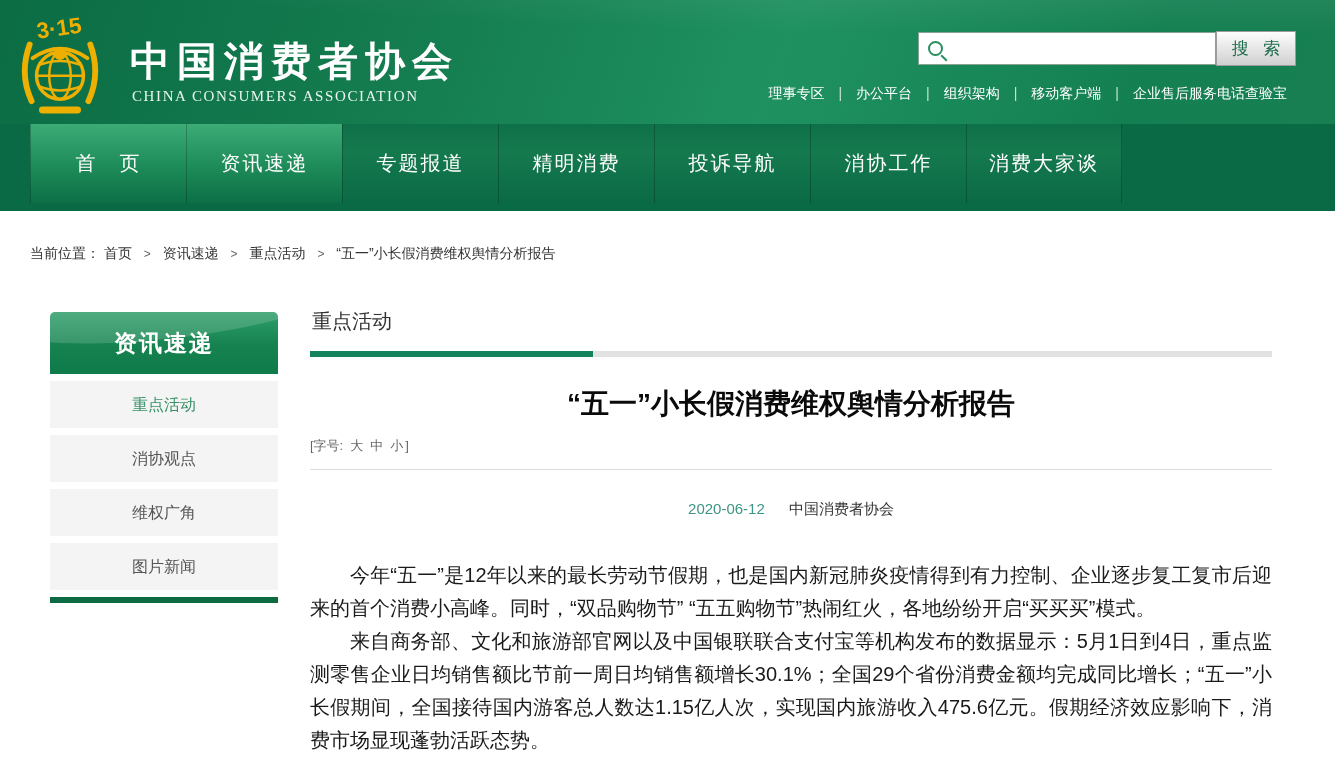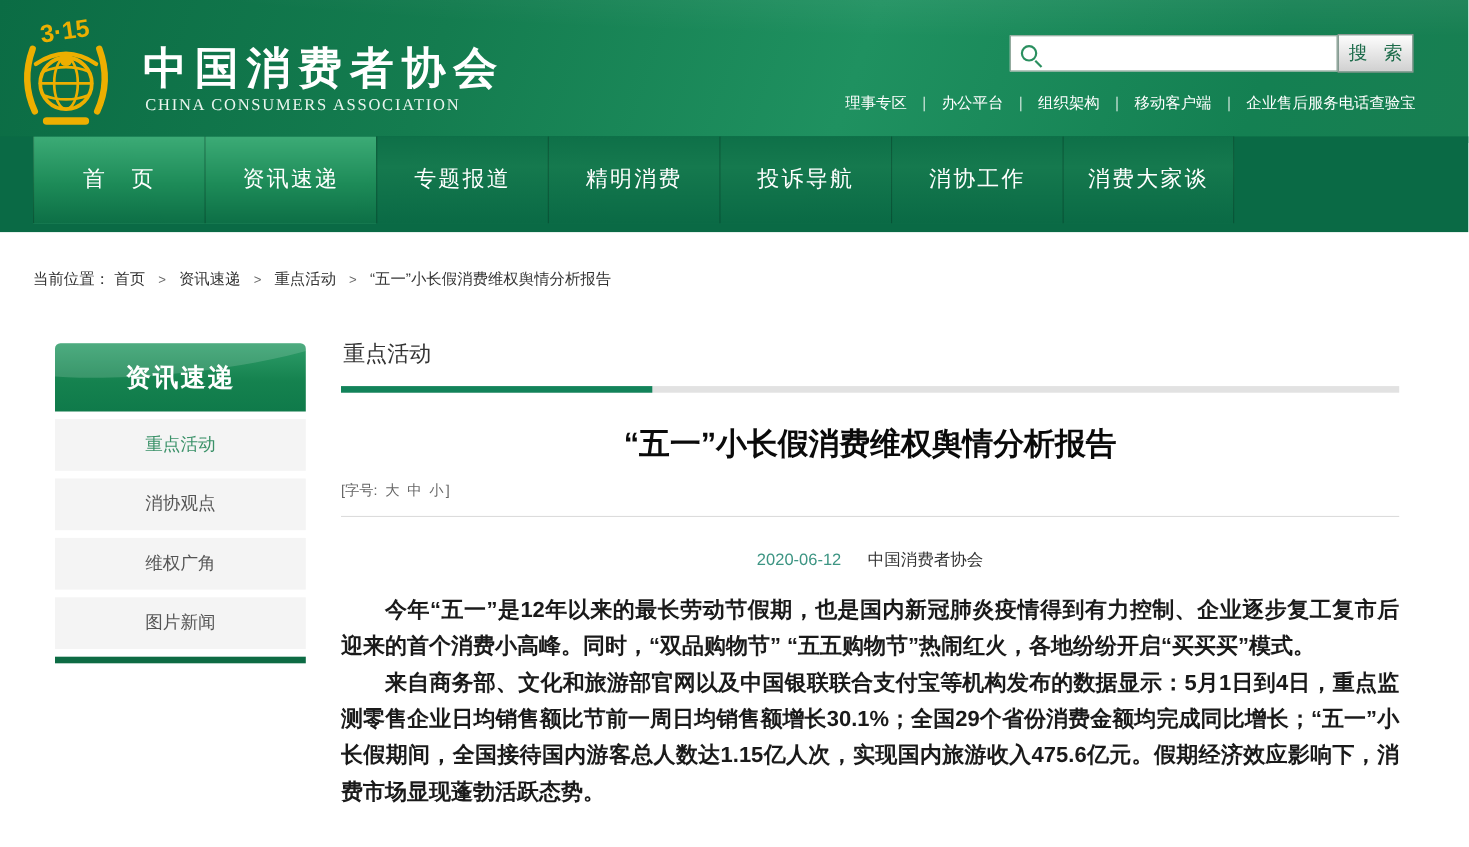--- a/index.html
+++ b/index.html
@@ -29,21 +29,21 @@
     font-family:"Liberation Serif", serif; font-size:15px; letter-spacing:1.6px; white-space:nowrap;
   }
   .search-box {
     position:absolute; left:918px; top:32px; width:298px; height:33px;
     background:#fff; border:1px solid #88a294; display:flex; align-items:center; z-index:2;
   }
   .mag { width:15px; height:15px; border:2px solid #2a8f5f; border-radius:50%; position:relative; margin-left:9px; flex:0 0 auto; }
   .mag::after { content:""; position:absolute; width:2px; height:8px; background:#2a8f5f; left:13px; top:11px; transform:rotate(-45deg); }
   .search-input { flex:1; border:none; outline:none; height:100%; padding:0 8px; font-size:15px; background:transparent; }
   .search-btn {
-    position:absolute; left:1216px; top:31px; width:69px; height:35px; z-index:2;
+    position:absolute; left:1216px; top:31px; width:80px; height:35px; z-index:2;
     background:linear-gradient(180deg,#fdfdfd,#d0d0d0); border:1px solid #9c9c9c;
     color:#1c6b4a; font-size:17px; letter-spacing:5px; text-align:center; line-height:33px;
     padding-left:5px; cursor:pointer;
   }
   .top-links {
     position:absolute; right:48px; top:85px; z-index:2;
     color:#ffffff; font-size:14px; white-space:nowrap;
   }
   .top-links .tlink { cursor:pointer; }
   .top-links .sep { margin:0 14px; color:rgba(255,255,255,0.75); }
@@ -89,21 +89,21 @@
   .section-bar { height:6px; background:#e2e2e2; position:relative; }
   .section-bar .fill { position:absolute; left:0; top:0; height:6px; width:283px; background:#12835a; }
   .article-title { margin-top:28px; text-align:center; font-size:28px; font-weight:bold; color:#0a0a0a; }
   .fontsize-row { margin-top:14px; font-size:13px; color:#666; }
   .fontsize-row .fs-opt { margin-left:7px; cursor:pointer; }
   .fontsize-row .fs-suffix { margin-left:2px; }
   .divider { border:none; border-top:1px solid #dcdcdc; margin:14px 0 0 0; }
   .meta { margin-top:30px; text-align:center; font-size:15px; }
   .meta .date { color:#3d9583; }
   .meta .source { color:#333; margin-left:20px; }
-  .article-body { margin-top:20px;font-weight:bold; }
+  .article-body { margin-top:40px; }
   .para {
     margin:0; font-size:20px; line-height:33px; color:#1a1a1a;
     text-indent:2em; text-align:justify;
   }
 </style>
 </head>
 <body>
 
 <div class="site-header">
   <svg class="emblem" viewBox="0 0 90 104" xmlns="http://www.w3.org/2000/svg">

